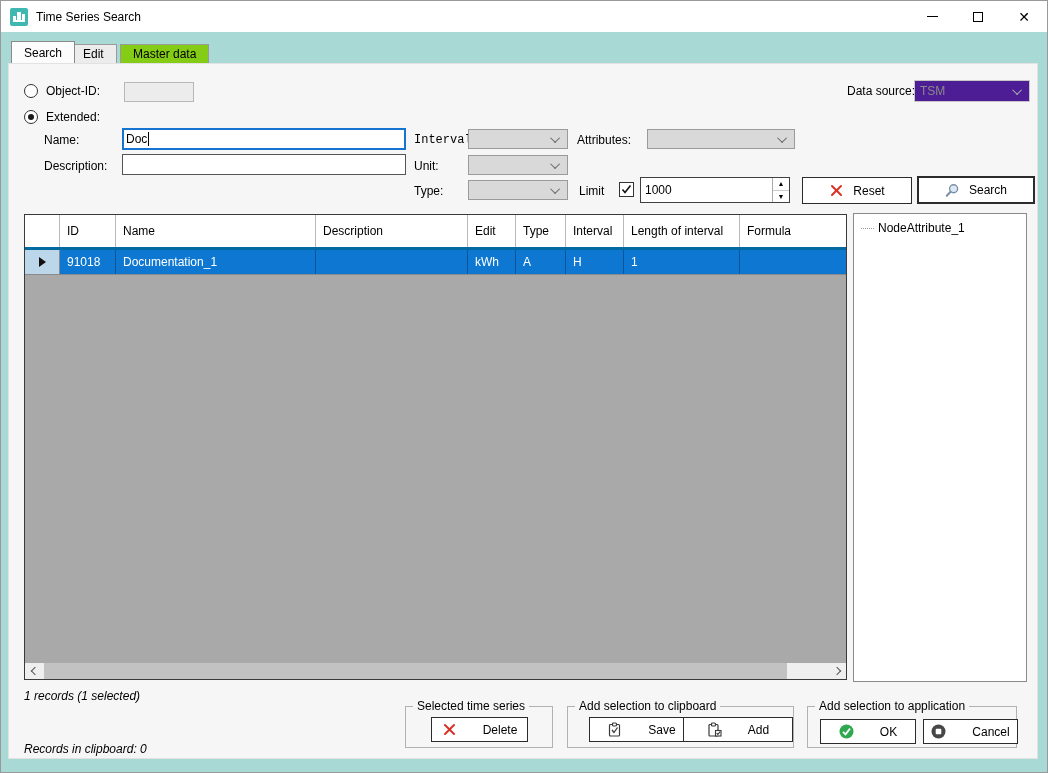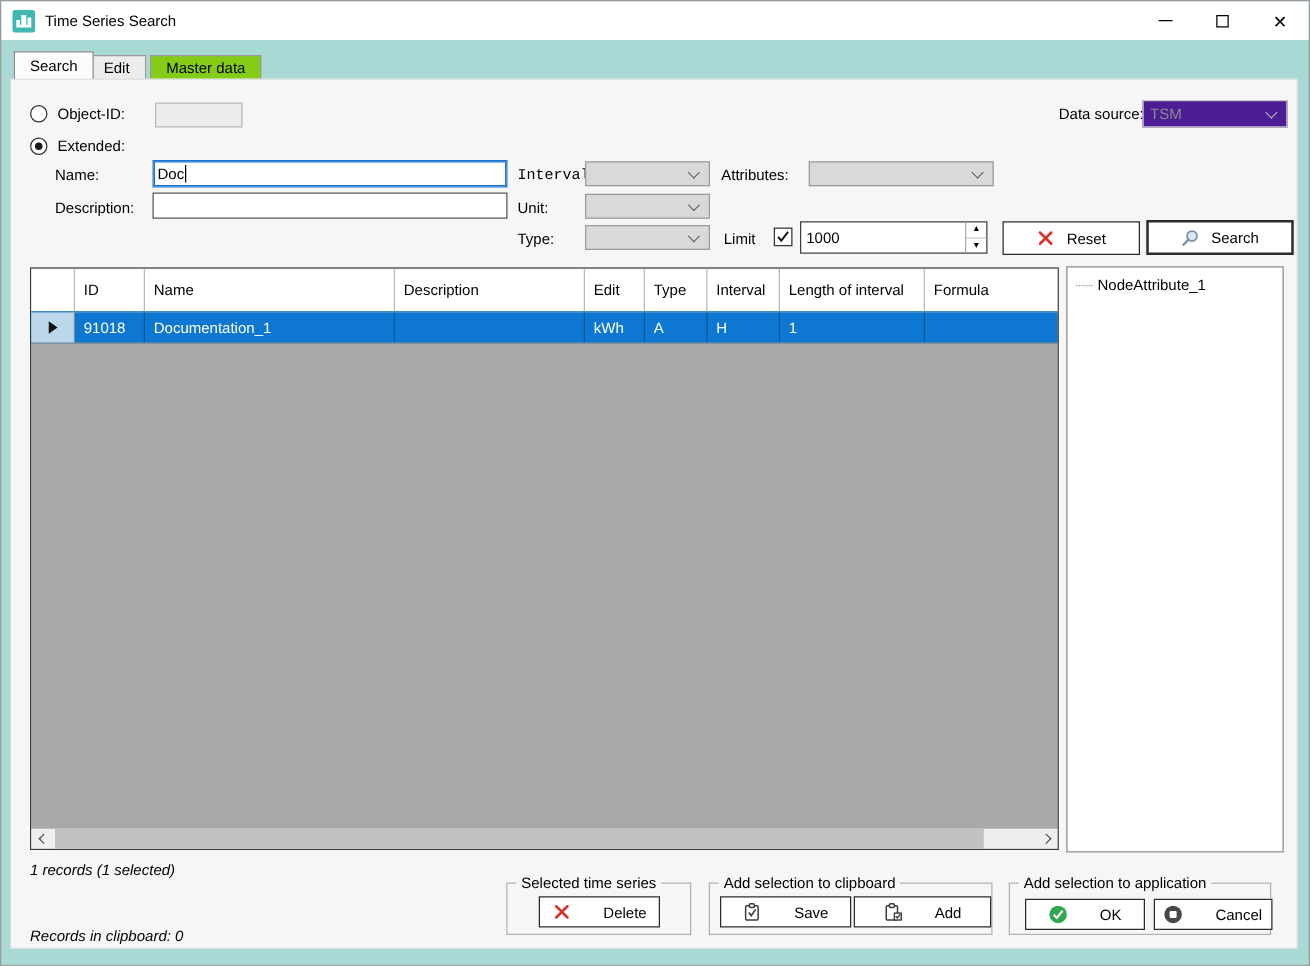--- a/index.html
+++ b/index.html
@@ -50,21 +50,21 @@
   .spinner .val { flex:1; display:flex; align-items:center; padding-left:4px; }
   .spin-btns { width:17px; border-left:1px solid #aaa; display:flex; flex-direction:column; }
   .spin-btns div { flex:1; display:flex; align-items:center; justify-content:center; font-size:7px; line-height:1; color:#000; }
   .spin-btns div:first-child { border-bottom:1px solid #ccc; }
   
   .btn { position:absolute; background:#fff; border:1px solid #2b2b2b; display:flex; align-items:center; justify-content:center; gap:9px; cursor:default; }
   .btn.default { border-width:2px; }
   .icon16 { width:15px; height:15px; flex:none; }
   
   .grid { position:absolute; left:15px; top:150px; width:823px; height:466px; border:1px solid #3a3a3a; background:#a9a9a9; display:flex; flex-direction:column; }
-  .g-head { display:flex; height:35px; background:#fff; border-bottom:1px solid #0369a1; flex:none; }
+  .g-head { display:flex; height:35px; background:#fff; border-bottom:3px solid #0369a1; flex:none; }
   .g-head .hc { border-right:1px solid #b9b9b9; display:flex; align-items:center; padding:2px 0 2px 7px; line-height:1.2; }
   .g-row { display:flex; height:25px; background:#0e77d2; color:#fff; flex:none; border-bottom:1px solid #8a8a8a; }
   .g-row .c { border-right:1px solid rgba(0,0,0,0.28); display:flex; align-items:center; padding-left:7px; }
   .sel-cell { background:#bdd7ea; display:flex; align-items:center; justify-content:center; border-right:1px solid #8a8a8a; }
   .tri-right { width:0; height:0; border-left:7px solid #111; border-top:5px solid transparent; border-bottom:5px solid transparent; }
   .g-fill { flex:1; background:#a9a9a9; }
   .hscroll { height:16px; flex:none; background:#efefef; display:flex; align-items:stretch; }
   .sc-arrow { width:17px; display:flex; align-items:center; justify-content:center; }
   .sc-chev { width:6px; height:6px; border-left:1px solid #555; border-bottom:1px solid #555; }
   .sc-chev.left { transform:rotate(45deg); margin-left:2px; }
@@ -244,21 +244,21 @@
         <svg class="icon16" viewBox="0 0 15 15">
             <line class="x-red" x1="3" y1="3" x2="12" y2="12"></line>
             <line class="x-red" x1="12" y1="3" x2="3" y2="12"></line>
           </svg>
         <span>Delete</span>
       </div>
     </div>
 
     <div class="groupbox" style="left:558px; top:642px; width:227px;">
       <span class="legend">Add selection to clipboard</span>
-      <div class="gbtn" style="left:8px; width:105px;">
+      <div class="gbtn" style="left:21px; width:105px;">
         <svg class="icon16" viewBox="0 0 15 15">
           <rect x="2.5" y="2.5" width="10" height="11.5" rx="1" fill="none" stroke="#3a3a3a" stroke-width="1.2"></rect>
           <rect x="5.5" y="1" width="4" height="3" rx="1" fill="#fff" stroke="#3a3a3a" stroke-width="1.2"></rect>
           <polyline points="5,8 7,10.5 10.5,5.5" fill="none" stroke="#3a3a3a" stroke-width="1.3"></polyline>
         </svg>
         <span>Save</span>
       </div>
       <div class="gbtn" style="left:115px; width:110px;">
         <svg class="icon16" viewBox="0 0 15 15">
           <rect x="2" y="2.5" width="9" height="11.5" rx="1" fill="none" stroke="#3a3a3a" stroke-width="1.2"></rect>

